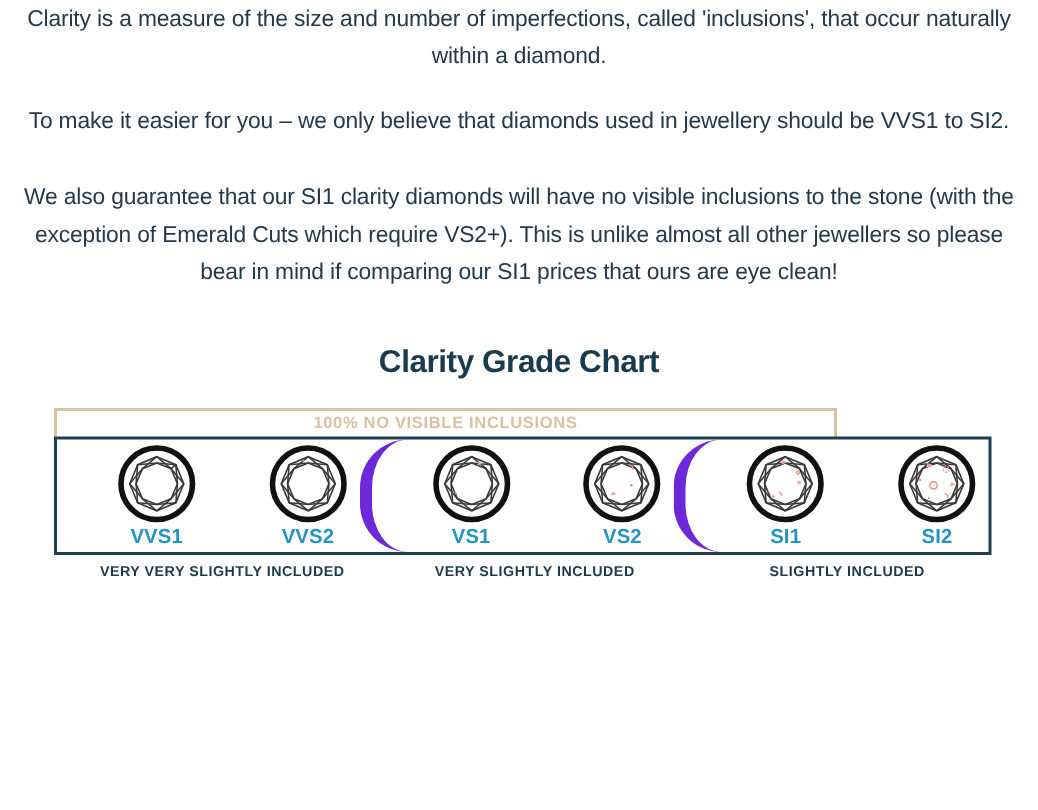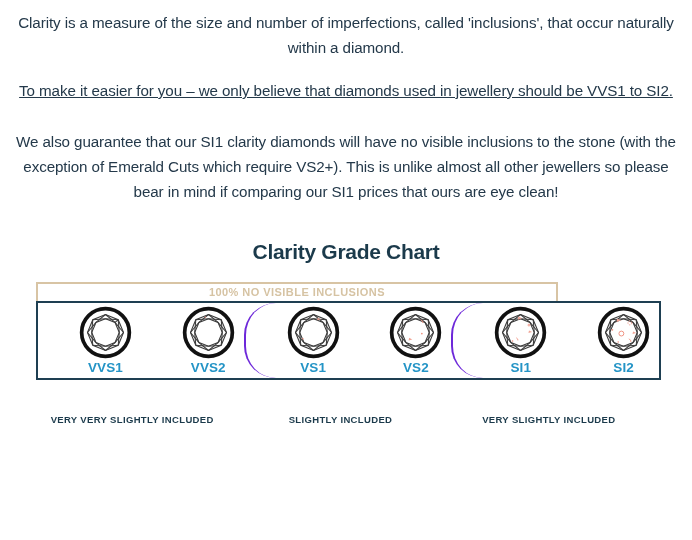--- a/index.html
+++ b/index.html
@@ -27,23 +27,23 @@
     box-sizing: border-box;
   }
   .copy p {
     margin: 0;
     text-align: center;
     color: #24394a;
     font-size: 15.2px;
     line-height: 25px;
     letter-spacing: -0.1px;
   }
-  .p1 { padding-top: 10px; }
+  .p1 { }
   .p2 { padding-top: 18px; }
-  .p3 { padding-top: 18px; text-decoration: underline; }
+  .p3 { padding-top: 18px; }
   .p4 { padding-top: 26px; }
 
   
   .chart-title {
     margin: 0;
     padding-top: 36px;
     text-align: center;
     font-size: 21px;
     font-weight: bold;
     color: #1b3a4b;
@@ -90,21 +90,21 @@
     border: 2px solid #1e3f52;
     box-sizing: border-box;
     display: flex;
   }
   .grade-group {
     flex: 1 1 0;
     display: flex;
     position: relative;
   }
   .grade-group + .grade-group {
-    border-left: 2px solid #6d28d9;
+    border-left: 8px solid #6d28d9;
     border-radius: 32px;
   }
   .grade-cell {
     flex: 1 1 0;
     display: flex;
     flex-direction: column;
     align-items: center;
     justify-content: flex-start;
     padding-top: 3px;
     box-sizing: border-box;
@@ -119,25 +119,24 @@
     margin-top: 1px;
     font-size: 13.5px;
     font-weight: bold;
     color: #2494c6;
     letter-spacing: 0.1px;
   }
 
   
   .desc-row {
     position: absolute;
-    left: 28px;
+    left: 44px;
     top: 104px;
     width: 625px;
     display: flex;
-    margin-top: 28px;
   }
   .desc {
     flex: 1 1 0;
     text-align: center;
     font-size: 9.5px;
     font-weight: bold;
     letter-spacing: 0.35px;
     color: #1b3a4b;
   }
 </style>
@@ -333,18 +332,18 @@
             <circle cx="40" cy="68" r="1.4" fill="#ef8f7e"></circle>
           </svg>
           <span class="grade-label">SI2</span>
         </div>
       </div>
 
     </div>
 
     <div class="desc-row">
       <div class="desc">VERY VERY SLIGHTLY INCLUDED</div>
+      <div class="desc">VERY SLIGHTLY INCLUDED</div>
       <div class="desc">SLIGHTLY INCLUDED</div>
-      <div class="desc">VERY SLIGHTLY INCLUDED</div>
     </div>
 
   </div>
 </div>
 
 </body></html>

